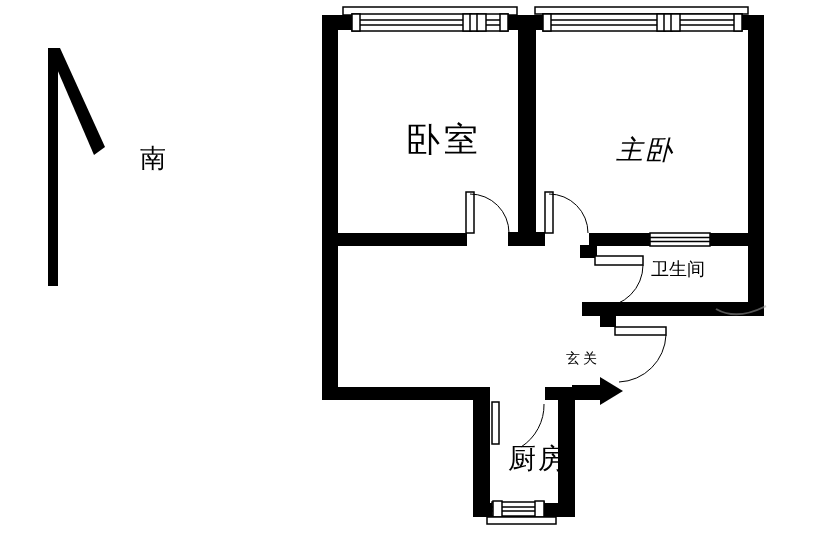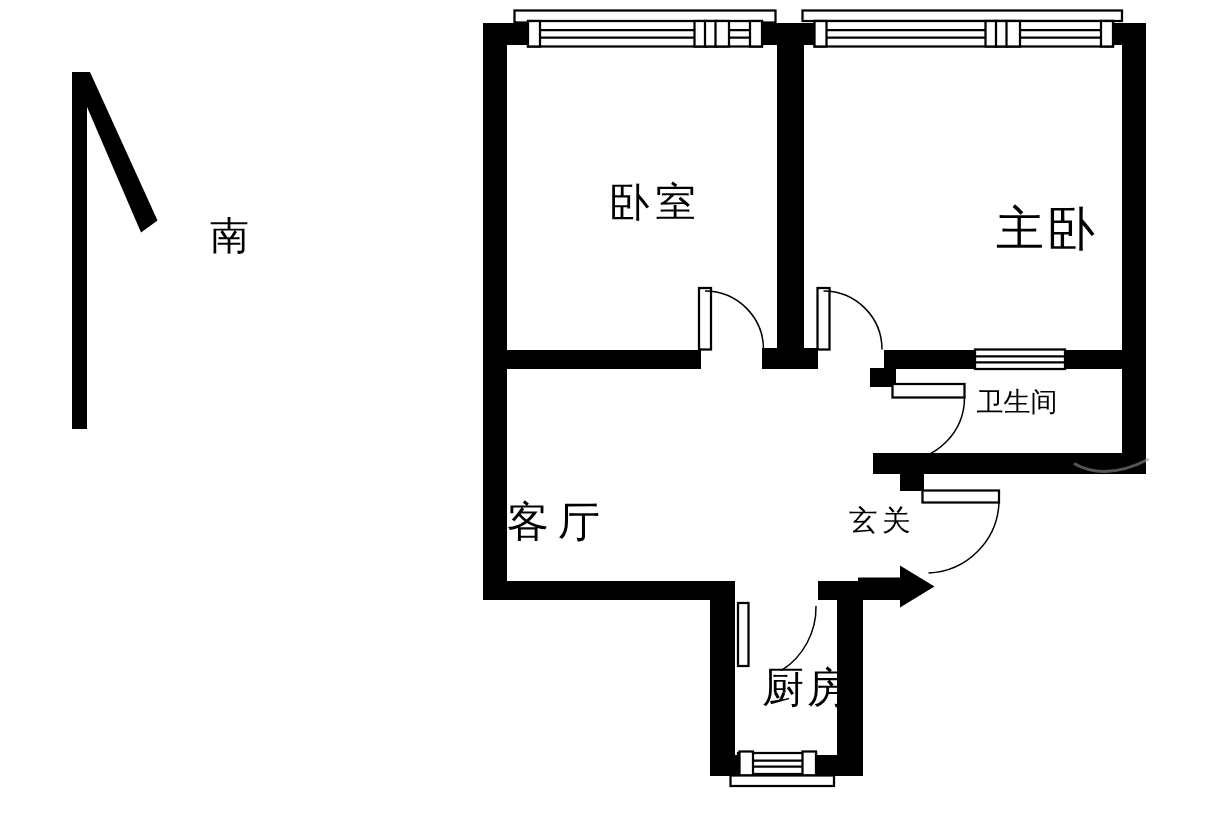--- a/index.html
+++ b/index.html
@@ -21,25 +21,25 @@
     top: 0;
   }
   .room-label {
     position: absolute;
     color: var(--ink, #000000);
     white-space: nowrap;
     line-height: 1;
     font-family: "DejaVu Serif", "DejaVu Sans", serif;
   }
   .lbl-south   { left: 140px; top: 145px; font-size: 26px; }
-  .lbl-bedroom { left: 406px; top: 122px; font-size: 27px; letter-spacing: 4px; }
-  .lbl-master  { left: 664px; top: 136px; font-size: 32px; letter-spacing: 2px; }
+  .lbl-bedroom { left: 406px; top: 122px; font-size: 34px; letter-spacing: 4px; }
+  .lbl-master  { left: 616px; top: 136px; font-size: 27px; letter-spacing: 2px; font-style: italic; }
   .lbl-bath    { left: 651px; top: 260px; font-size: 18px; letter-spacing: 0px; }
   .lbl-living  { left: 338px; top: 334px; font-size: 28px; letter-spacing: 6px; }
-  .lbl-foyer   { left: 566px; top: 338px; font-size: 19px; letter-spacing: 3px; font-family: Liberation Serif, serif; }
+  .lbl-foyer   { left: 566px; top: 352px; font-size: 14px; letter-spacing: 3px; font-family: Liberation Serif, serif; }
   .lbl-kitchen { left: 492px; top: 445px; font-size: 28px; letter-spacing: 2px; margin-left: 16px; }
 </style>
 </head>
 <body>
 
 <div class="canvas">
 
   <svg width="820" height="543" viewBox="0 0 820 543">
 
     <g>
@@ -130,16 +130,15 @@
       <path d="M544 404 A50 50 0 0 1 521 447" fill="none" stroke="#000" stroke-width="1"></path>
     </g>
 
     <path d="M716 309 Q737 321 766 306" fill="none" stroke="#9a9a9a" stroke-width="2" opacity="0.55"></path>
   </svg>
 
   <div class="room-label lbl-south">南</div>
   <div class="room-label lbl-bedroom">卧室</div>
   <div class="room-label lbl-master">主卧</div>
   <div class="room-label lbl-bath">卫生间</div>
-  <div class="room-label lbl-living">客厅</div>
   <div class="room-label lbl-foyer">玄关</div>
   <div class="room-label lbl-kitchen">厨房</div>
 </div>
 
 </body></html>

